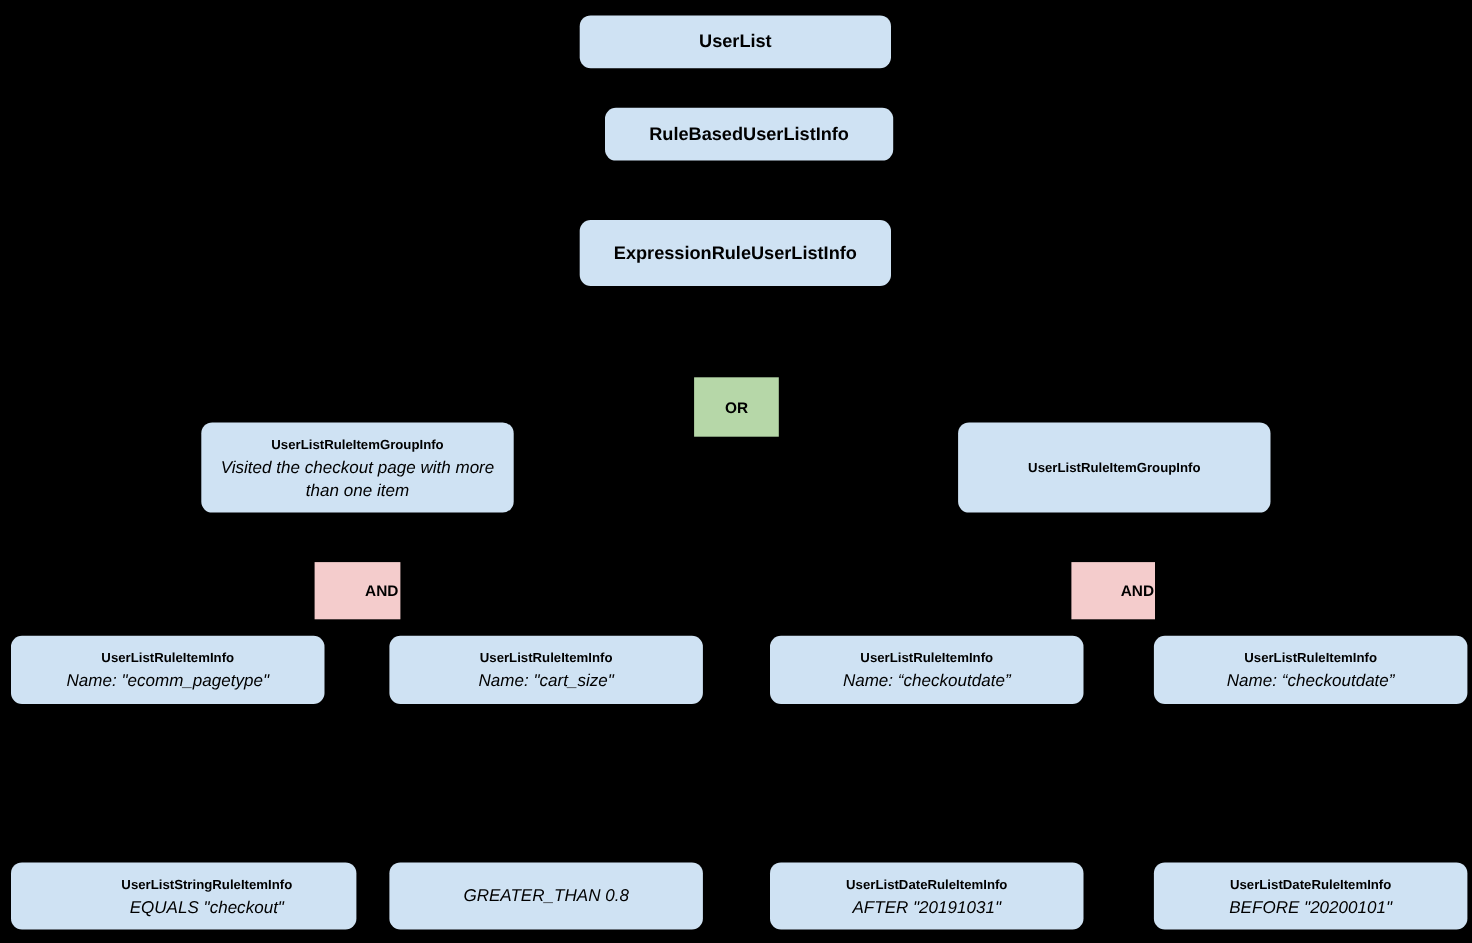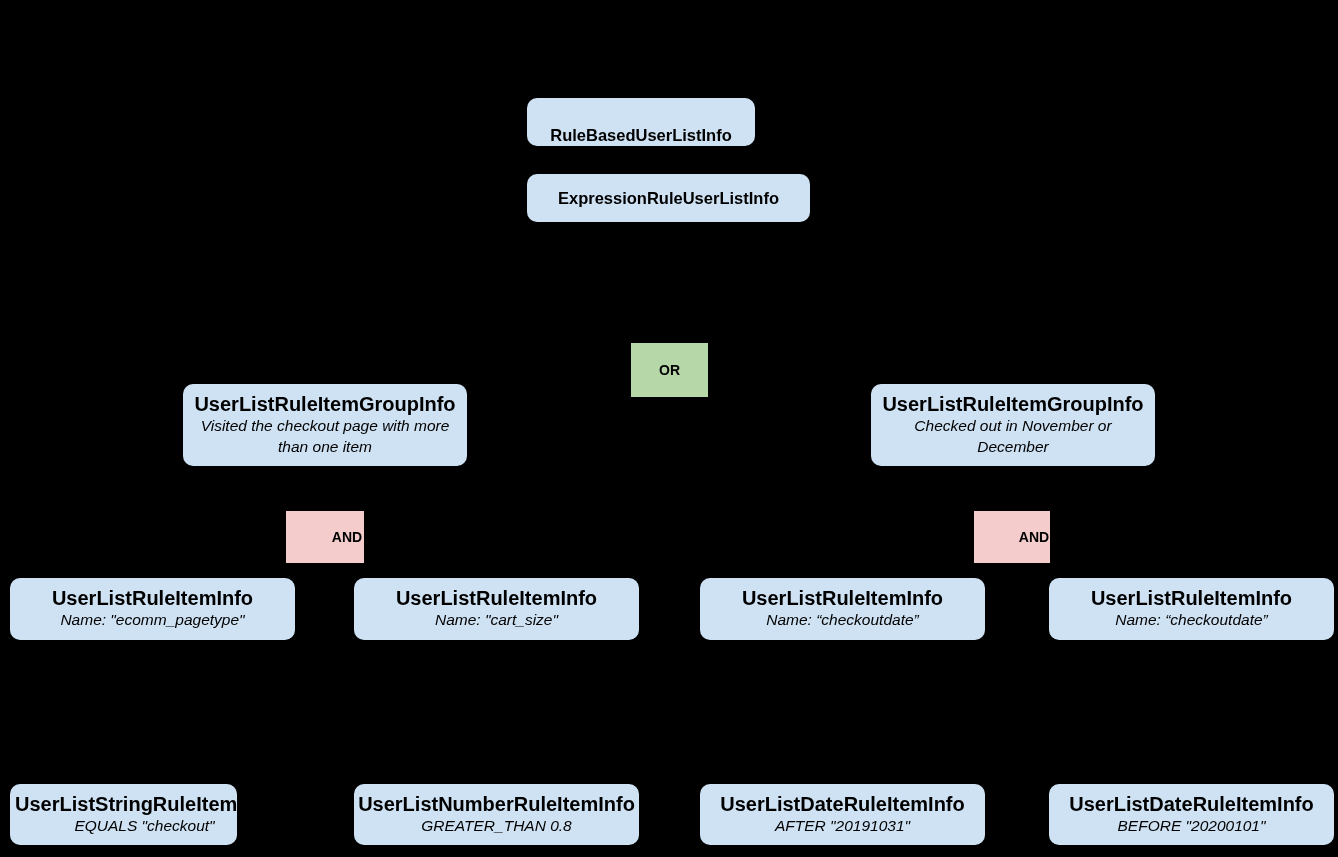--- a/index.html
+++ b/index.html
@@ -18,51 +18,54 @@
     align-items:center;
     justify-content:center;
     text-align:center;
     box-sizing:border-box;
     line-height:21px;
   }
   .blue{background:#cfe2f3;border-radius:10px;}
   .op{border-radius:0;}
   .green{background:#b6d7a8;}
   .pink{background:#f4cccc;padding-left:44px;}
-  .title{font-weight:bold;font-size:20px;}
+  .title{font-weight:bold;font-size:12px;}
   .chain .title{font-size:16.5px;}
   .desc{font-style:italic;font-size:15.5px;}
   .op .title{font-size:14px;}
   .arrowhead{position:absolute;}
   
   #chain0{left:527px;top:14px;width:283px;height:48px;}
-  #chain1{left:527px;top:98px;width:228px;height:48px;justify-content:flex-end;}
-  #chain2{left:527px;top:174px;width:283px;height:48px;}
+  #chain1{left:550px;top:98px;width:262px;height:48px;}
+  #chain2{left:527px;top:200px;width:283px;height:60px;}
   #chain3{left:527px;top:267px;width:283px;height:49px;}
   #or-box{left:631px;top:343px;width:77px;height:54px;}
   #group0{left:183px;top:384px;width:284px;height:82px;padding:4px 10px;}
   #group1{left:871px;top:384px;width:284px;height:82px;padding:4px 10px;}
   #arrow-left{left:310px;top:371px;width:48px;height:15px;}
   #arrow-right{left:970px;top:371px;width:48px;height:15px;transform:scaleX(-1);}
   #and0{left:286px;top:511px;width:78px;height:52px;}
   #and1{left:974px;top:511px;width:76px;height:52px;}
   #rule0{left:10px;top:578px;width:285px;height:62px;}
   #rule1{left:354px;top:578px;width:285px;height:62px;}
   #rule2{left:700px;top:578px;width:285px;height:62px;}
   #rule3{left:1049px;top:578px;width:285px;height:62px;}
-  #leaf0{left:10px;top:784px;width:227px;height:61px;padding-left:42px;}
+  #leaf0{left:10px;top:784px;width:314px;height:61px;padding-left:42px;}
   #leaf1{left:354px;top:784px;width:285px;height:61px;}
   #leaf2{left:700px;top:784px;width:285px;height:61px;}
   #leaf3{left:1049px;top:784px;width:285px;height:61px;}
 </style>
 </head>
 <body>
 
 <div id="canvas">
 
+  <div class="box blue chain" id="chain0">
+    <span class="title">UserList</span>
+  </div>
   <div class="box blue chain" id="chain1">
     <span class="title">RuleBasedUserListInfo</span>
   </div>
   <div class="box blue chain" id="chain2">
     <span class="title">ExpressionRuleUserListInfo</span>
   </div>
 
   <div class="box green op" id="or-box">
     <span class="title">OR</span>
   </div>
@@ -73,21 +76,20 @@
   <svg class="arrowhead" id="arrow-right" viewBox="0 0 48 15">
     <path d="M48 0 C33 3 14 8 0 15 L30 15 C36 9 43 4 48 0 Z" fill="#000000"></path>
   </svg>
 
   <div class="box blue" id="group0">
     <span class="title">UserListRuleItemGroupInfo</span>
     <span class="desc">Visited the checkout page with more than one item</span>
   </div>
   <div class="box blue" id="group1">
     <span class="title">UserListRuleItemGroupInfo</span>
-    <span class="desc">Checked out in November or December</span>
   </div>
 
   <div class="box pink op" id="and0">
     <span class="title">AND</span>
   </div>
   <div class="box pink op" id="and1">
     <span class="title">AND</span>
   </div>
 
   <div class="box blue" id="rule0">
@@ -105,21 +107,20 @@
   <div class="box blue" id="rule3">
     <span class="title">UserListRuleItemInfo</span>
     <span class="desc">Name: “checkoutdate”</span>
   </div>
 
   <div class="box blue" id="leaf0">
     <span class="title">UserListStringRuleItemInfo</span>
     <span class="desc">EQUALS "checkout"</span>
   </div>
   <div class="box blue" id="leaf1">
-    <span class="title">UserListNumberRuleItemInfo</span>
     <span class="desc">GREATER_THAN 0.8</span>
   </div>
   <div class="box blue" id="leaf2">
     <span class="title">UserListDateRuleItemInfo</span>
     <span class="desc">AFTER "20191031"</span>
   </div>
   <div class="box blue" id="leaf3">
     <span class="title">UserListDateRuleItemInfo</span>
     <span class="desc">BEFORE "20200101"</span>
   </div>

